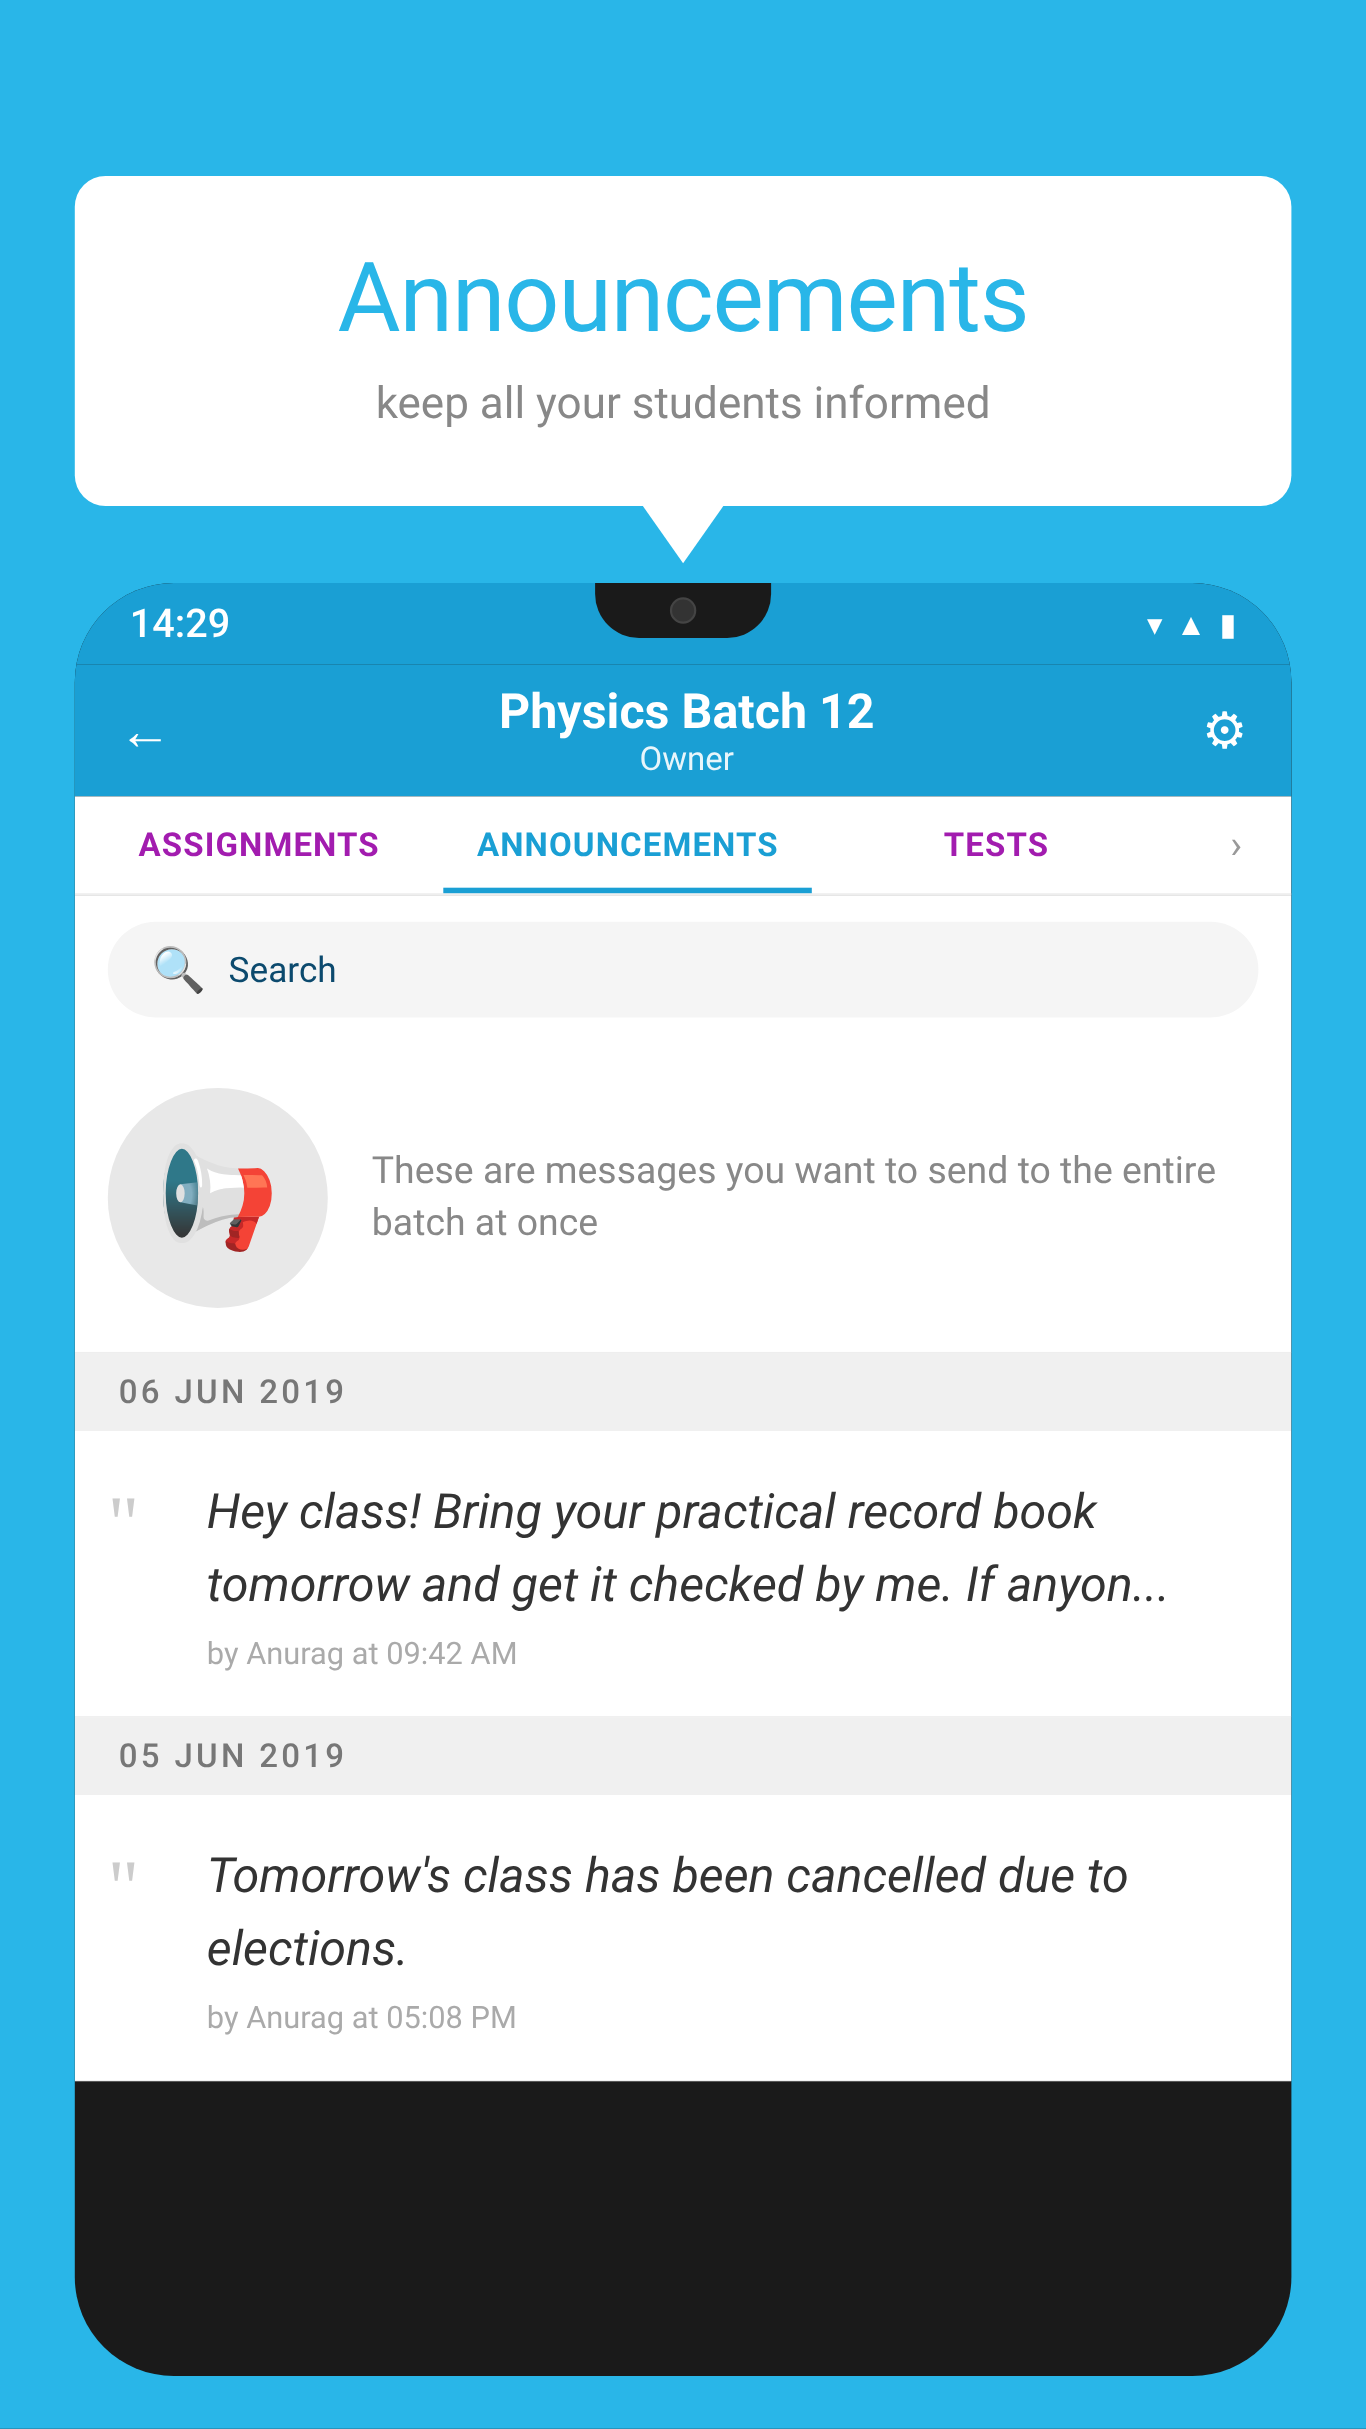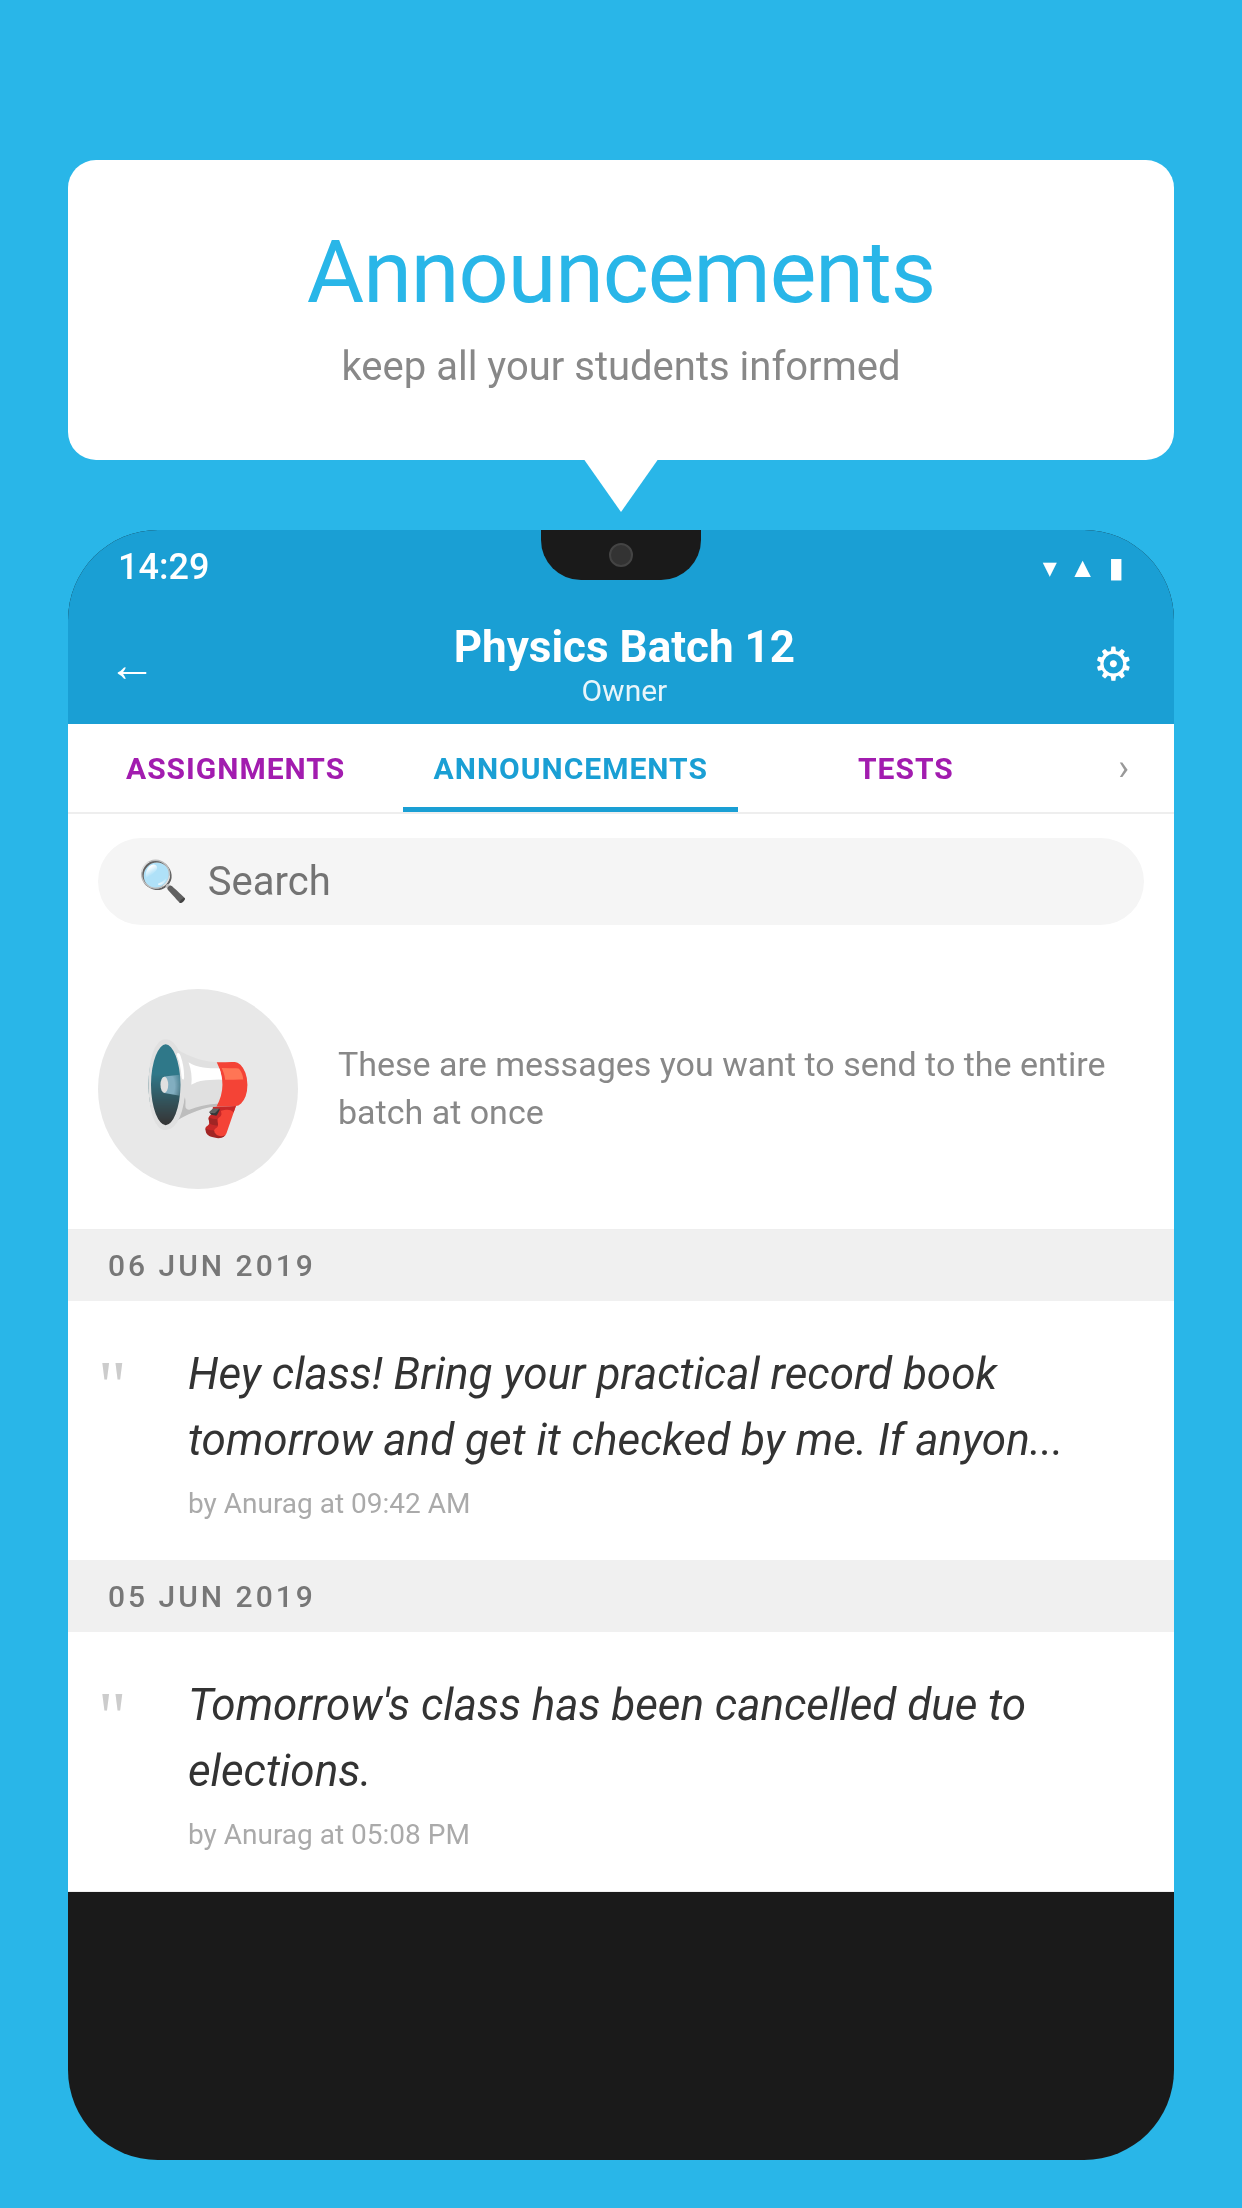--- a/index.html
+++ b/index.html
@@ -230,22 +230,22 @@
       padding: 20px 40px;
       gap: 20px;
     }
 
     .search-icon-inner {
       color: #999;
       font-size: 40px;
     }
 
     .search-placeholder-text {
-      color: #737373;
-      font-size: 40px;
+      color: #0c4a6e;
+      font-size: 32px;
     }
 
     
     .announcement-prompt {
       display: flex;
       align-items: center;
       padding: 40px 30px;
       background: white;
       border-bottom: 1px solid #eee;
       gap: 40px;

